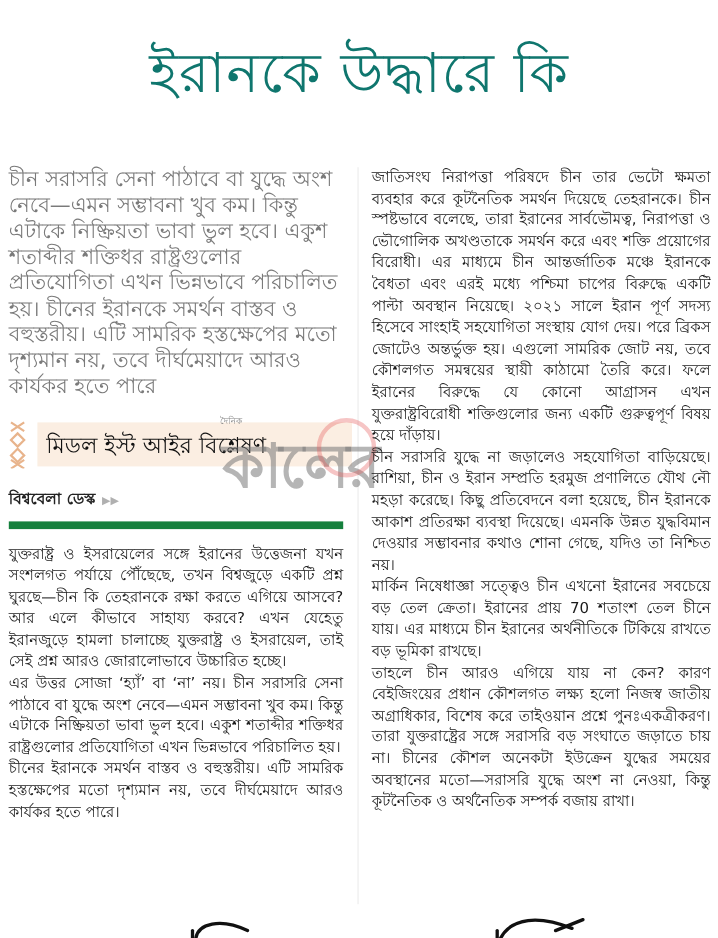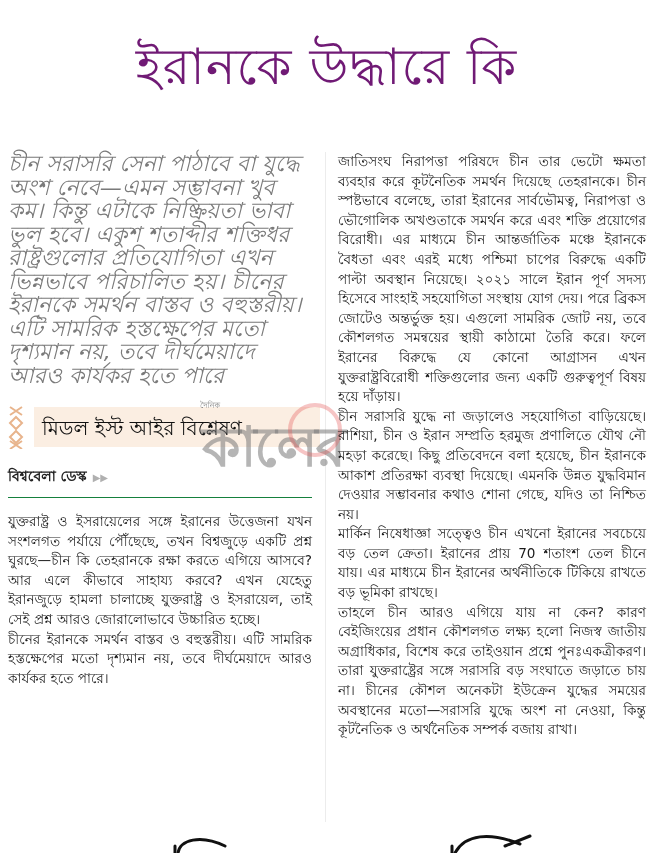--- a/index.html
+++ b/index.html
@@ -3,31 +3,30 @@
 <meta charset="utf-8">
 <style>
   html, body { margin: 0; padding: 0; background: #ffffff; }
   body {
     width: 653px; height: 853px; position: relative; overflow: hidden;
     font-family: "DejaVu Sans", "Liberation Sans", sans-serif; color: #1a1a1a;
   }
   .headline {
     position: absolute; left: 0; top: 4px; width: 653px;
     text-align: center; font-family: "DejaVu Sans", sans-serif;
-    font-size: 50px; line-height: 58px; font-weight: normal; color: #701a75;
+    font-size: 50px; line-height: 58px; font-weight: normal; color: #0f766e;
     letter-spacing: 1px;
   }
   .headline .line { display: block; }
   .col { position: absolute; top: 152px; }
   .col-left { left: 8px; width: 304px; }
   .col-right { left: 338px; width: 308px; }
   .pullquote {
-    font-size: 22px; line-height: 23.5px; color: #7a7a7a;
+    font-size: 19px; line-height: 23.5px; color: #7a7a7a;
     margin: 0 0 18px 0;
-    font-style: italic;
   }
   .section-banner {
     position: relative; height: 44px; margin: 10px 0 16px 0;
   }
   .banner-deco {
     position: absolute; left: 0; top: 0; width: 16px; height: 44px;
   }
   .banner-box {
     position: absolute; left: 26px; top: 2px; width: 286px; height: 40px;
     background: #fbeee2;
@@ -44,21 +43,21 @@
   .wm-text {
     position: absolute; left: 10px; top: 0px; font-size: 55px; font-weight: bold;
     color: rgba(120,120,120,0.55); letter-spacing: -2px;
   }
   .wm-circle {
     position: absolute; left: 96px; top: -2px; width: 54px; height: 54px;
     border-radius: 50%; border: 4px solid rgba(230,90,90,0.35); box-sizing: border-box;
   }
   .byline {
     font-size: 14px; font-weight: bold; color: #222; padding-bottom: 8px;
-    border-bottom: 1px solid #15803d; margin-bottom: 14px; width: 304px;
+    border-bottom: 7px solid #15803d; margin-bottom: 14px; width: 304px;
   }
   .byline .arrow { color: #b0b0b0; font-size: 10px; margin-left: 6px; }
   .body-text {
     font-size: 13.6px; line-height: 19.6px; text-align: justify; color: #1a1a1a;
   }
   .body-text p { margin: 0; }
   .divider {
     position: absolute; left: 325px; top: 152px; width: 1px; height: 670px;
     background: #ececec;
   }
@@ -95,20 +94,21 @@
       <div class="wm-circle"></div>
     </div>
   </div>
 
   <div class="byline">
     <span>বিশ্ববেলা ডেস্ক</span><span class="arrow">▶▶</span>
   </div>
 
   <div class="body-text">
     <p>যুক্তরাষ্ট্র ও ইসরায়েলের সঙ্গে ইরানের উত্তেজনা যখন সংশলগত পর্যায়ে পৌঁছেছে, তখন বিশ্বজুড়ে একটি প্রশ্ন ঘুরছে—চীন কি তেহরানকে রক্ষা করতে এগিয়ে আসবে? আর এলে কীভাবে সাহায্য করবে? এখন যেহেতু ইরানজুড়ে হামলা চালাচ্ছে যুক্তরাষ্ট্র ও ইসরায়েল, তাই সেই প্রশ্ন আরও জোরালোভাবে উচ্চারিত হচ্ছে।</p>
+    <p>এর উত্তর সোজা ‘হ্যাঁ’ বা ‘না’ নয়। চীন সরাসরি সেনা পাঠাবে বা যুদ্ধে অংশ নেবে—এমন সম্ভাবনা খুব কম। কিন্তু এটাকে নিষ্ক্রিয়তা ভাবা ভুল হবে। একুশ শতাব্দীর শক্তিধর রাষ্ট্রগুলোর প্রতিযোগিতা এখন ভিন্নভাবে পরিচালিত হয়।</p>
     <p>চীনের ইরানকে সমর্থন বাস্তব ও বহুস্তরীয়। এটি সামরিক হস্তক্ষেপের মতো দৃশ্যমান নয়, তবে দীর্ঘমেয়াদে আরও কার্যকর হতে পারে।</p>
   </div>
 </div>
 
 <div class="col col-right">
   <div class="body-text">
     <p>জাতিসংঘ নিরাপত্তা পরিষদে চীন তার ভেটো ক্ষমতা ব্যবহার করে কূটনৈতিক সমর্থন দিয়েছে তেহরানকে। চীন স্পষ্টভাবে বলেছে, তারা ইরানের সার্বভৌমত্ব, নিরাপত্তা ও ভৌগোলিক অখণ্ডতাকে সমর্থন করে এবং শক্তি প্রয়োগের বিরোধী। এর মাধ্যমে চীন আন্তর্জাতিক মঞ্চে ইরানকে বৈধতা এবং এরই মধ্যে পশ্চিমা চাপের বিরুদ্ধে একটি পাল্টা অবস্থান নিয়েছে। ২০২১ সালে ইরান পূর্ণ সদস্য হিসেবে সাংহাই সহযোগিতা সংস্থায় যোগ দেয়। পরে ব্রিকস জোটেও অন্তর্ভুক্ত হয়। এগুলো সামরিক জোট নয়, তবে কৌশলগত সমন্বয়ের স্থায়ী কাঠামো তৈরি করে। ফলে ইরানের বিরুদ্ধে যে কোনো আগ্রাসন এখন যুক্তরাষ্ট্রবিরোধী শক্তিগুলোর জন্য একটি গুরুত্বপূর্ণ বিষয় হয়ে দাঁড়ায়।</p>
     <p>চীন সরাসরি যুদ্ধে না জড়ালেও সহযোগিতা বাড়িয়েছে। রাশিয়া, চীন ও ইরান সম্প্রতি হরমুজ প্রণালিতে যৌথ নৌ মহড়া করেছে। কিছু প্রতিবেদনে বলা হয়েছে, চীন ইরানকে আকাশ প্রতিরক্ষা ব্যবস্থা দিয়েছে। এমনকি উন্নত যুদ্ধবিমান দেওয়ার সম্ভাবনার কথাও শোনা গেছে, যদিও তা নিশ্চিত নয়।</p>
     <p>মার্কিন নিষেধাজ্ঞা সত্ত্বেও চীন এখনো ইরানের সবচেয়ে বড় তেল ক্রেতা। ইরানের প্রায় 70 শতাংশ তেল চীনে যায়। এর মাধ্যমে চীন ইরানের অর্থনীতিকে টিকিয়ে রাখতে বড় ভূমিকা রাখছে।</p>
     <p>তাহলে চীন আরও এগিয়ে যায় না কেন? কারণ বেইজিংয়ের প্রধান কৌশলগত লক্ষ্য হলো নিজস্ব জাতীয় অগ্রাধিকার, বিশেষ করে তাইওয়ান প্রশ্নে পুনঃএকত্রীকরণ। তারা যুক্তরাষ্ট্রের সঙ্গে সরাসরি বড় সংঘাতে জড়াতে চায় না। চীনের কৌশল অনেকটা ইউক্রেন যুদ্ধের সময়ের অবস্থানের মতো—সরাসরি যুদ্ধে অংশ না নেওয়া, কিন্তু কূটনৈতিক ও অর্থনৈতিক সম্পর্ক বজায় রাখা।</p>

